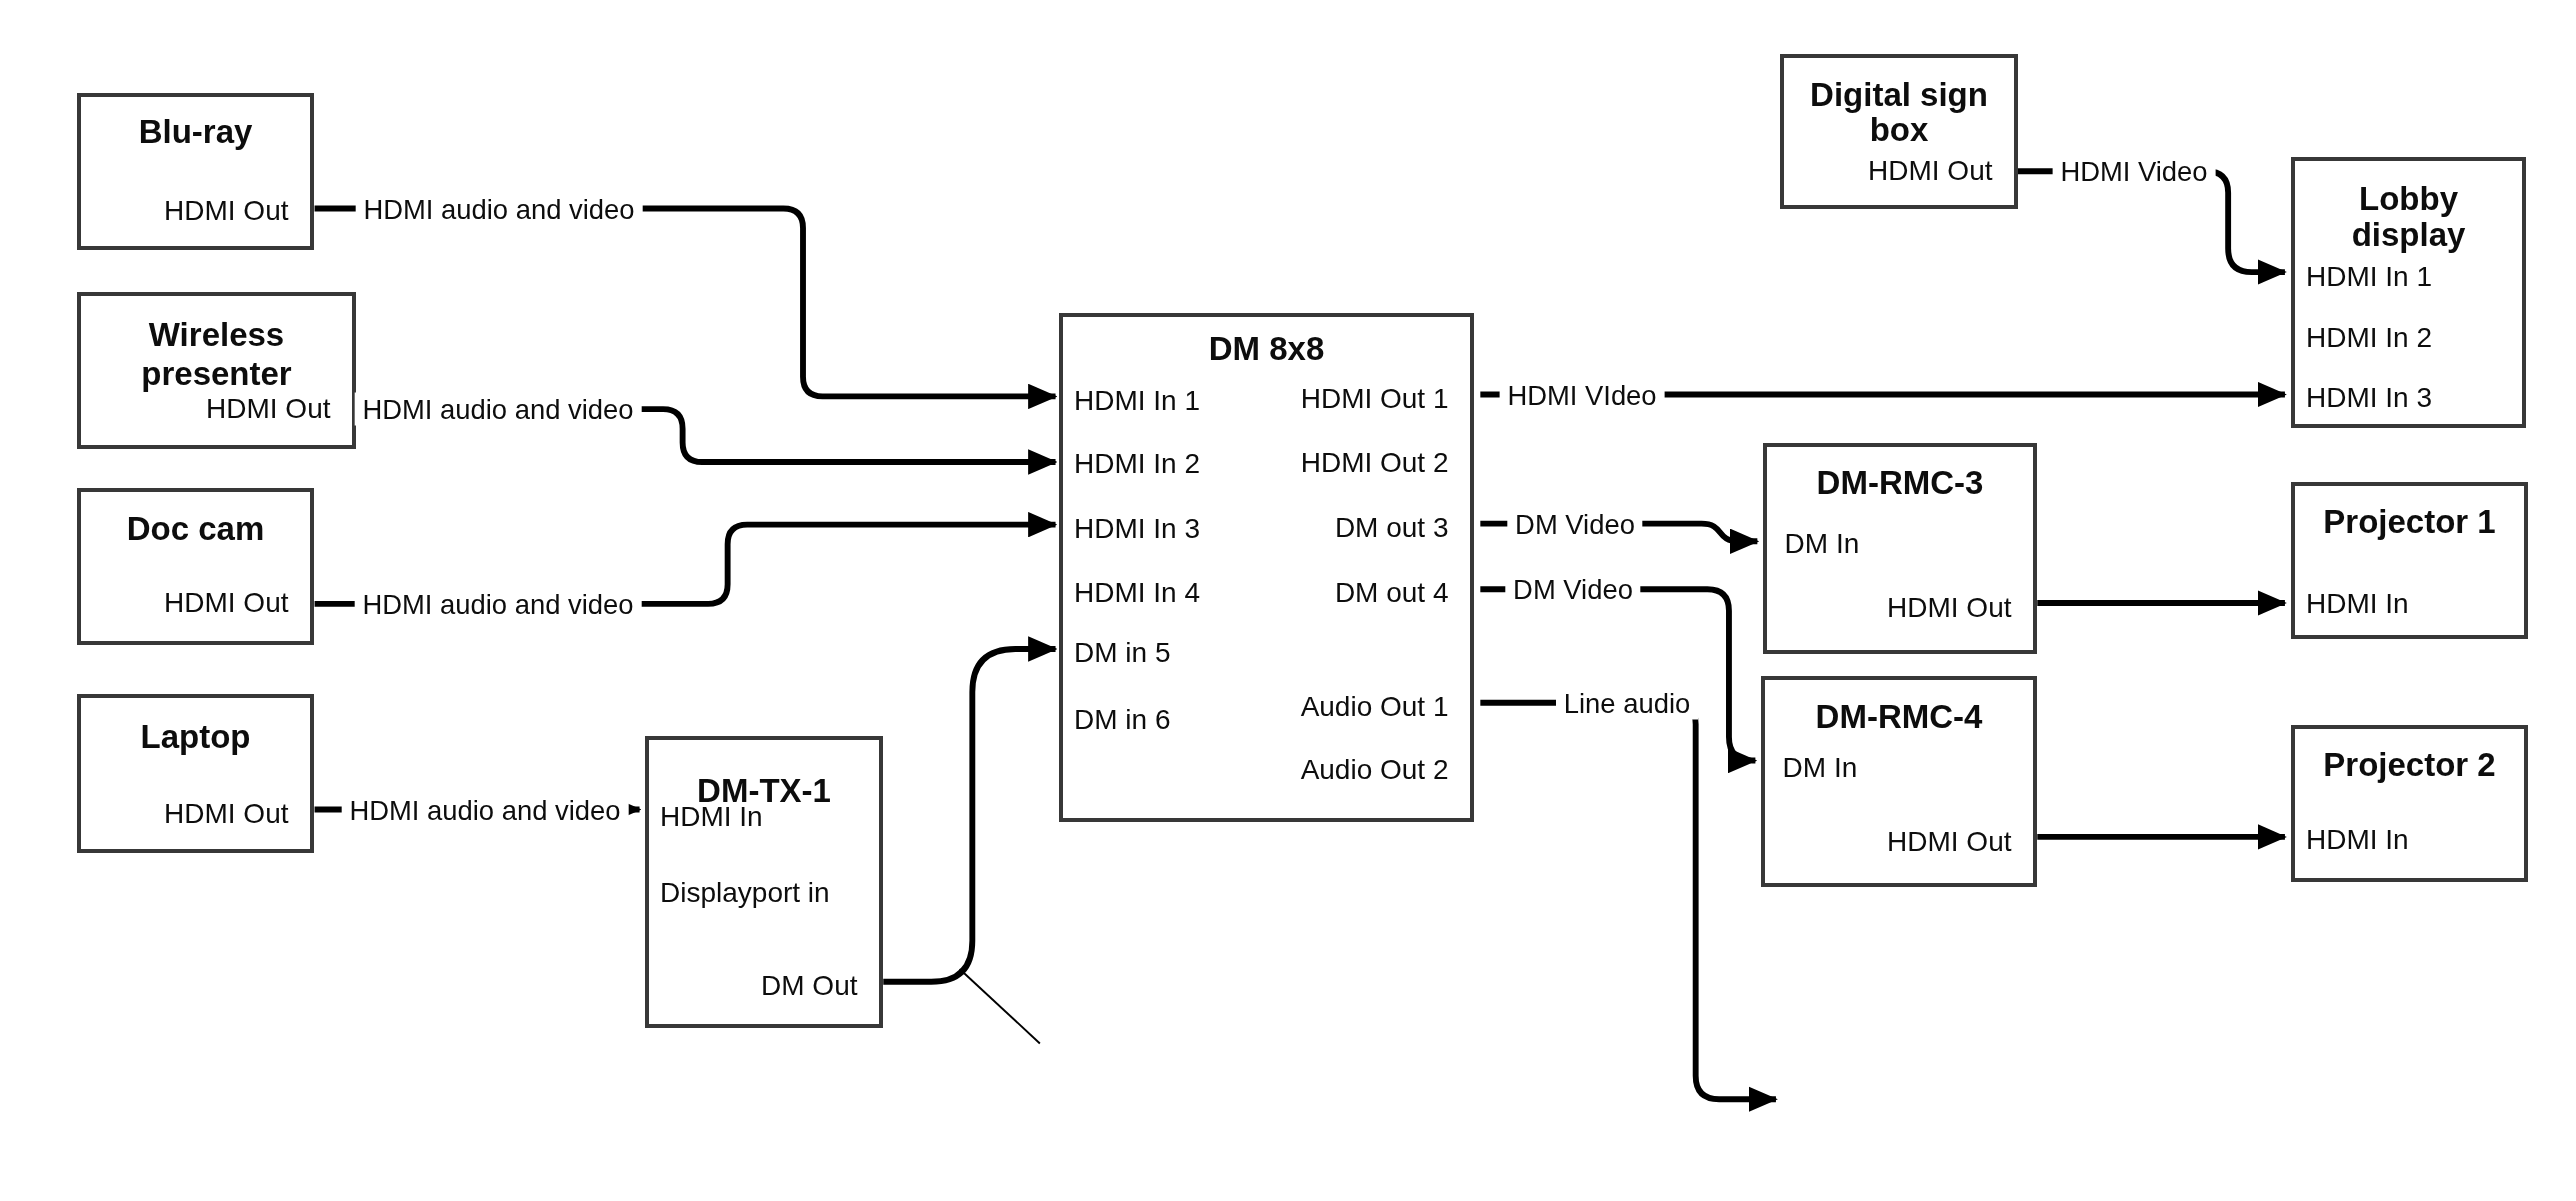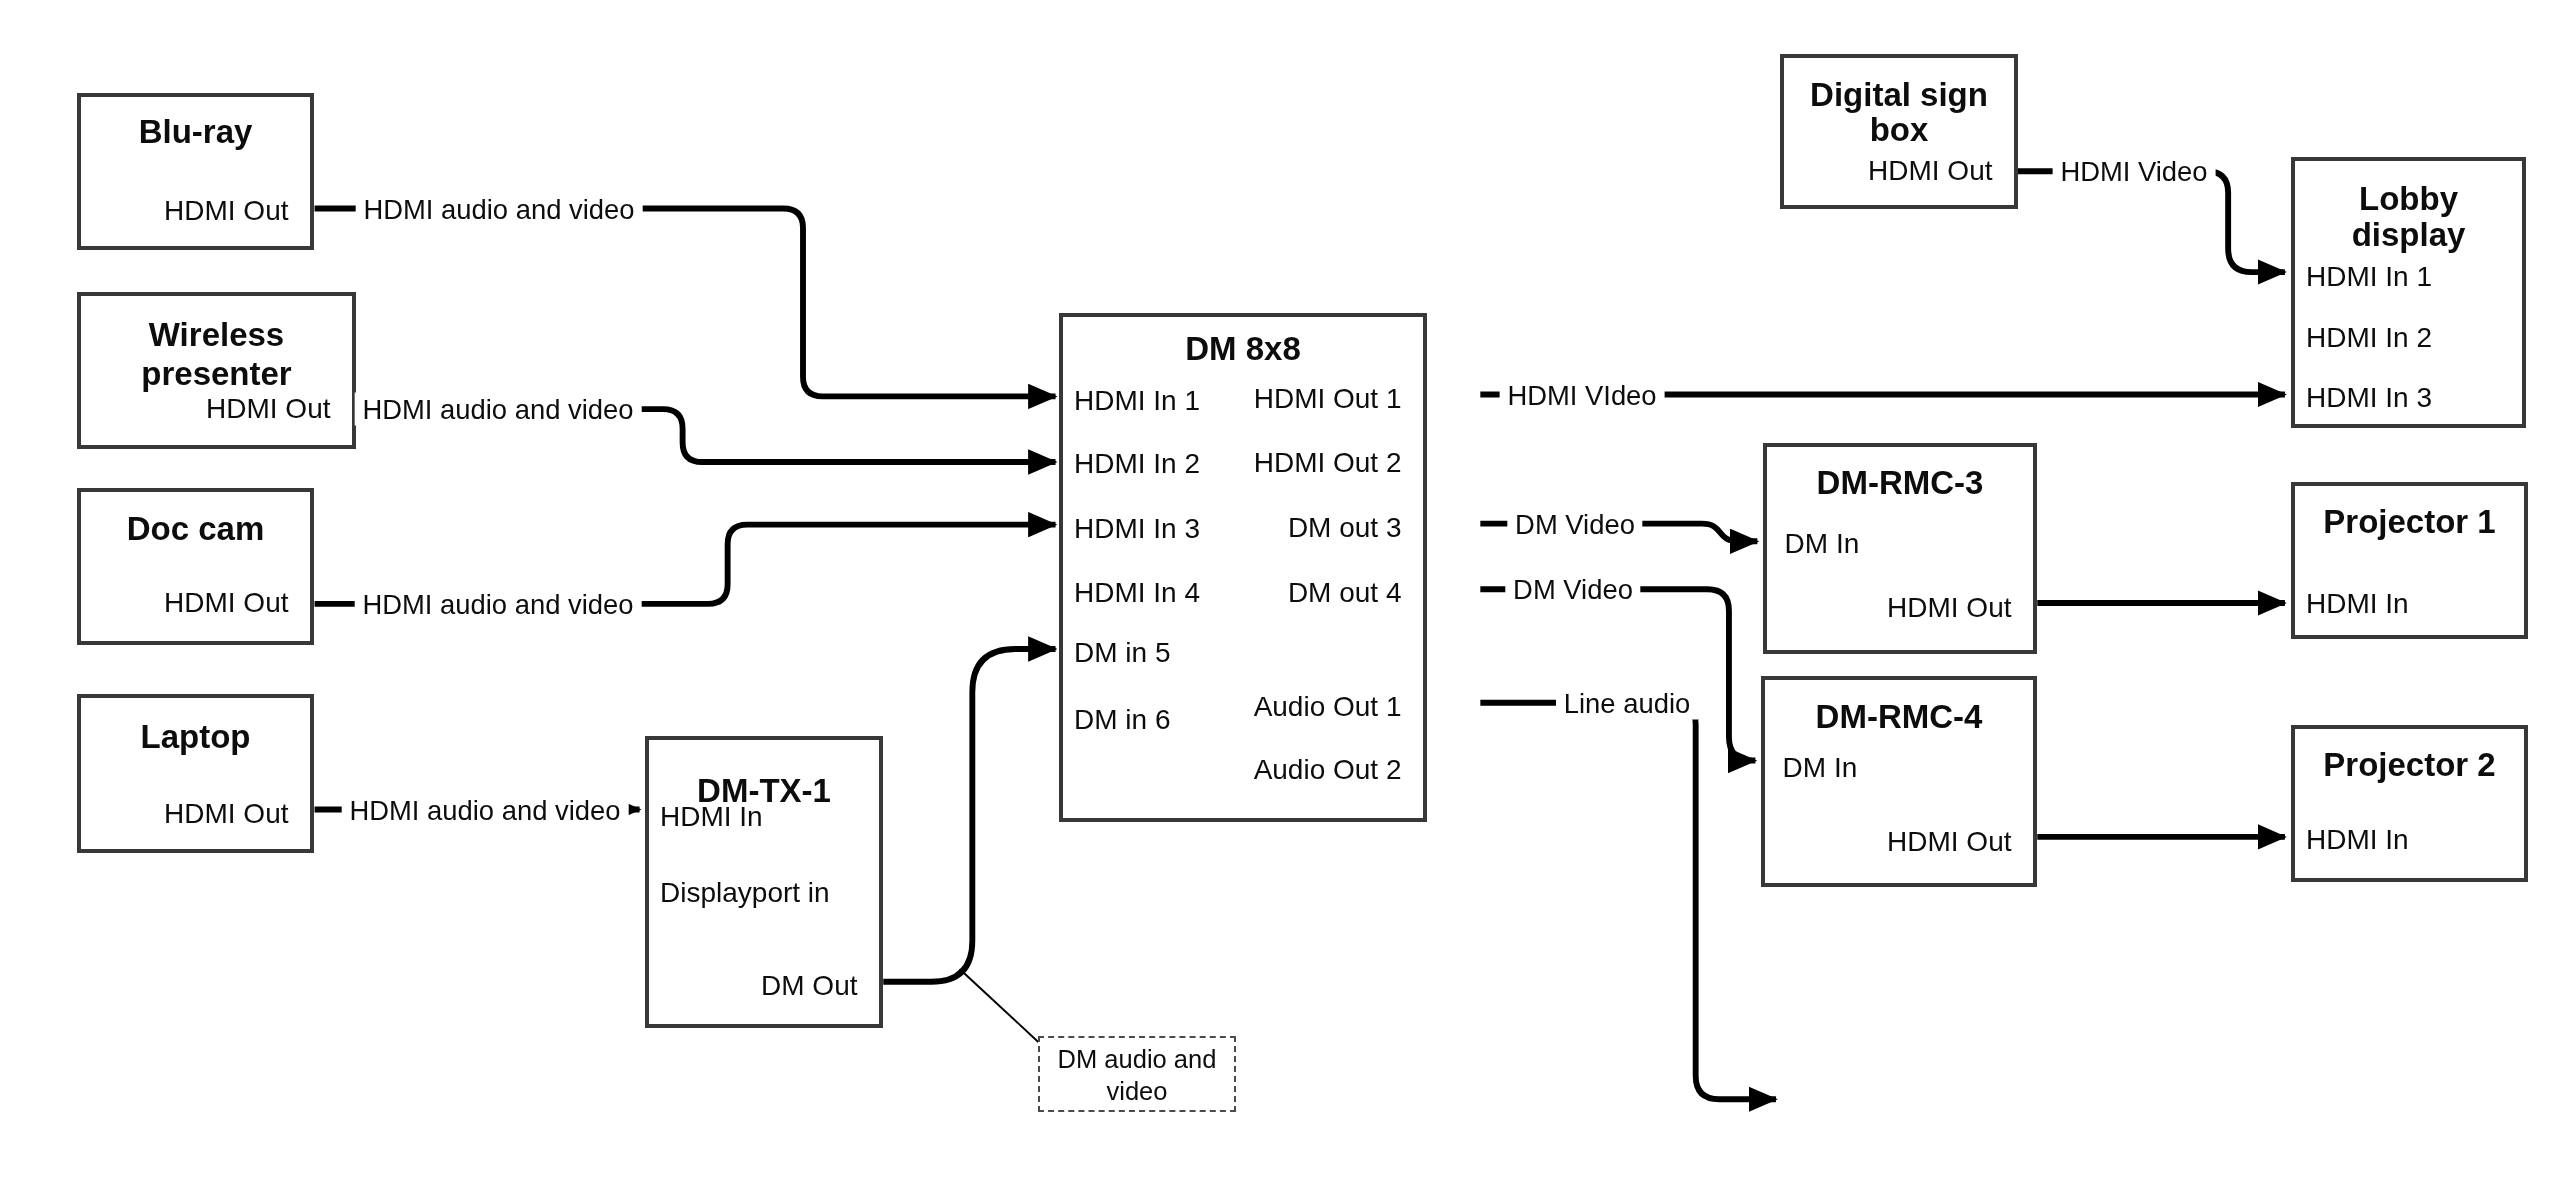--- a/index.html
+++ b/index.html
@@ -101,21 +101,21 @@
     <span class="port pr" style="top:98px;">HDMI Out</span>
   </div>
 
   <div class="node" style="left:645px;top:736px;width:238px;height:292px;">
     <div class="title" style="top:33px;">DM-TX-1</div>
     <span class="port pl" style="top:59px;">HDMI In</span>
     <span class="port pl" style="top:135px;">Displayport in</span>
     <span class="port pr" style="top:228px;">DM Out</span>
   </div>
 
-  <div class="node" style="left:1059px;top:313px;width:368px;height:509px;">
+  <div class="node" style="left:1059px;top:313px;width:415px;height:509px;">
     <div class="title" style="top:13.7px;">DM 8x8</div>
     <span class="port pl" style="top:66px;">HDMI In 1</span>
     <span class="port pl" style="top:129px;">HDMI In 2</span>
     <span class="port pl" style="top:194px;">HDMI In 3</span>
     <span class="port pl" style="top:258px;">HDMI In 4</span>
     <span class="port pl" style="top:318px;">DM in 5</span>
     <span class="port pl" style="top:385px;">DM in 6</span>
     <span class="port pr" style="top:64px;text-align:right;">HDMI Out 1</span>
     <span class="port pr" style="top:128px;">HDMI Out 2</span>
     <span class="port pr" style="top:193px;">DM out 3</span>
@@ -164,19 +164,15 @@
   <div class="wire-label" style="left:499px;top:209px;">HDMI audio and video</div>
   <div class="wire-label" style="left:498px;top:409px;">HDMI audio and video</div>
   <div class="wire-label" style="left:498px;top:604px;">HDMI audio and video</div>
   <div class="wire-label" style="left:485px;top:810px;">HDMI audio and video</div>
   <div class="wire-label" style="left:1582px;top:395px;">HDMI VIdeo</div>
   <div class="wire-label" style="left:1575px;top:524px;">DM Video</div>
   <div class="wire-label" style="left:1573px;top:589px;">DM Video</div>
   <div class="wire-label" style="left:1627px;top:703px;">Line audio</div>
   <div class="wire-label" style="left:2134px;top:171px;">HDMI Video</div>
 
-  <div class="note" style="left:1038px;top:1036px;width:198px;height:76px;">
-    <div>DM audio and</div>
-    <div>video</div>
-  </div>
 
 </div>
 
 
 </body></html>

